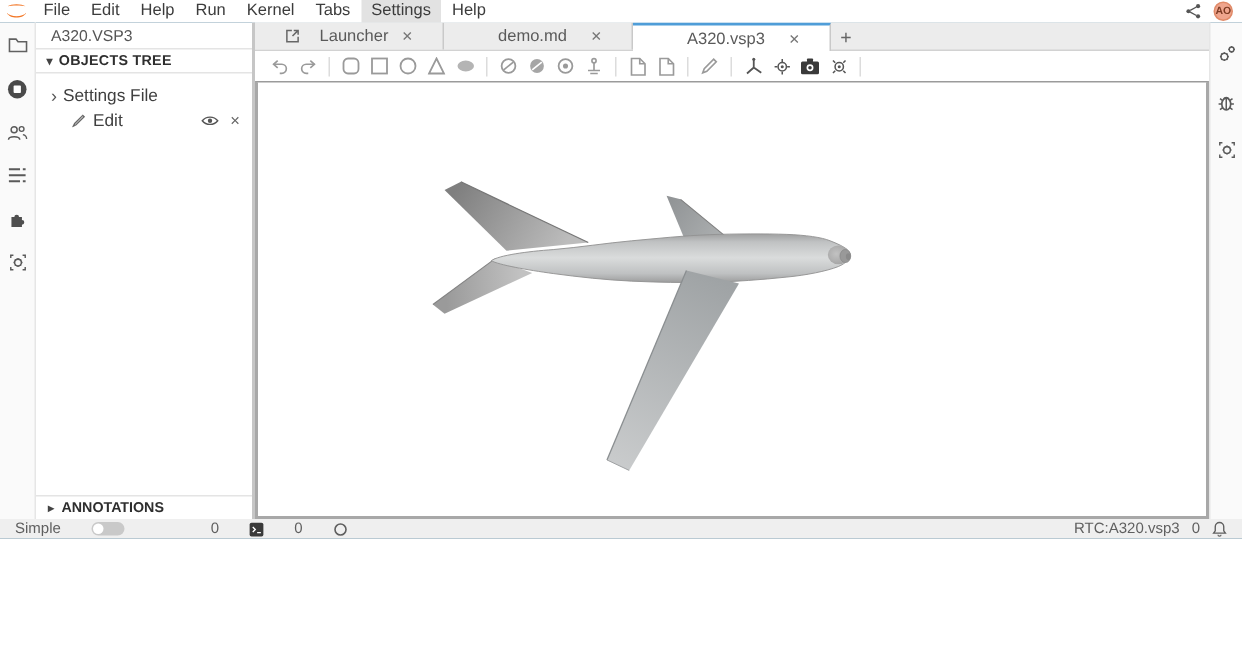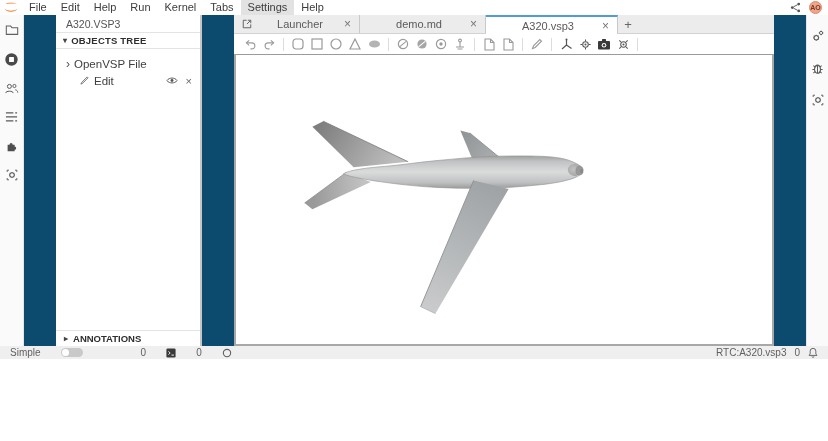--- a/index.html
+++ b/index.html
@@ -11,21 +11,21 @@
   .menubar { position:absolute; top:0; left:0; right:0; height:15px;
              display:flex; align-items:center; background:#fff; z-index:5; }
   .logo { width:22px; height:14px; display:flex; align-items:center; justify-content:center; }
   .menu-item { font-size:11px; color:#3c3c3c; padding:1px 7px; line-height:13px; cursor:default; }
   .menu-item.active { background:#e2e2e2; }
   .menubar-right { margin-left:auto; display:flex; align-items:center; gap:8px; padding-right:6px; }
   .avatar { width:13px; height:13px; border-radius:50%; background:#efa58d; border:1px solid #e08a68;
             color:#7c3a22; font-size:7px; font-weight:bold; display:flex; align-items:center; justify-content:center; }
 
   
-  .workspace { position:absolute; top:15px; bottom:13px; left:0; right:0; display:flex;gap:32px; }
+  .workspace { position:absolute; top:15px; bottom:13px; left:0; right:0; display:flex; }
 
   .abar { background:#fafafa; display:flex; flex-direction:column; align-items:center; }
   .abar-left  { width:24px; border-right:1px solid #e6e6e6; padding-top:6px; gap:11px; }
   .abar-right { width:22px; border-left:1px solid #e6e6e6; padding-top:12px; gap:14px; }
   .abar-icon { width:18px; height:18px; display:flex; align-items:center; justify-content:center; }
 
   
   .sidepanel { width:146px; background:#fff; border-right:2px solid #c6c6c6; display:flex; flex-direction:column; }
   .panel-title { height:18px; line-height:18px; padding:0 10px; font-size:10.5px; color:#555;
                  border-bottom:1px solid #e4e4e4; }
@@ -38,21 +38,21 @@
   .tree-chevron { width:12px; font-size:12px; color:#555; text-align:center; line-height:10px; }
   .tree-row .row-actions { margin-left:auto; display:flex; align-items:center; gap:8px; padding-right:2px; }
   .tree-row .close-x { color:#666; font-size:11px; }
   .tree-indent { width:18px; }
   .annotations { border-top:1px solid #e4e4e4; height:16px; display:flex; align-items:center; gap:5px;
                  padding:0 8px; font-size:9.5px; font-weight:bold; color:#2e2e2e; }
 
   
   .main { flex:1; min-width:0; display:flex; flex-direction:column; background:#fff; }
   .tabbar { height:19px; background:#ececec; display:flex; border-bottom:1px solid #d2d2d2; flex:0 0 19px; }
-  .tab { width:126px; display:flex; align-items:center; padding:0 8px; border-right:1px solid #c9c9c9;
+  .tab { width:126px; display:flex; align-items:center; padding:0 20px; border-right:1px solid #c9c9c9;
          font-size:11px; color:#5a5a5a; background:#ececec; }
   .tab .tab-label { flex:1; text-align:center; white-space:nowrap; overflow:hidden; }
   .tab .tab-close { color:#777; font-size:12px; line-height:10px; }
   .tab.active { width:132px; background:#fff; border-top:2px solid #4f9dd8; margin-bottom:-1px; }
   .tab-plus { width:20px; display:flex; align-items:center; justify-content:center; color:#666; font-size:13px; }
   .tab-icon { margin-right:4px; display:flex; }
 
   .toolbar { height:20px; flex:0 0 20px; display:flex; align-items:center; padding-left:8px; background:#fff; gap:3px; }
   .ti { width:16px; height:16px; display:flex; align-items:center; justify-content:center; }
   .tsep { width:1px; height:13px; background:#dcdcdc; margin:0 3px; }
@@ -145,21 +145,21 @@
 
     <div class="sidepanel">
       <div class="panel-title">A320.VSP3</div>
       <div class="section-head">
         <span class="section-caret">▾</span>
         <span>OBJECTS TREE</span>
       </div>
       <div class="tree">
         <div class="tree-row">
           <span class="tree-chevron">›</span>
-          <span>OpenVSP File</span>
+          <span>Settings File</span>
         </div>
         <div class="tree-row">
           <span class="tree-indent"></span>
           <span class="sb-icon" style="margin-right:5px;">
             <svg width="9" height="9" viewBox="0 0 10 10">
                 <path d="M1 9 L3 8 L9 2 L8 1 L2 7 Z" fill="none" stroke="#6a6a6a" stroke-width="1"></path>
               </svg>
           </span>
           <span>Edit</span>
           <span class="row-actions">

